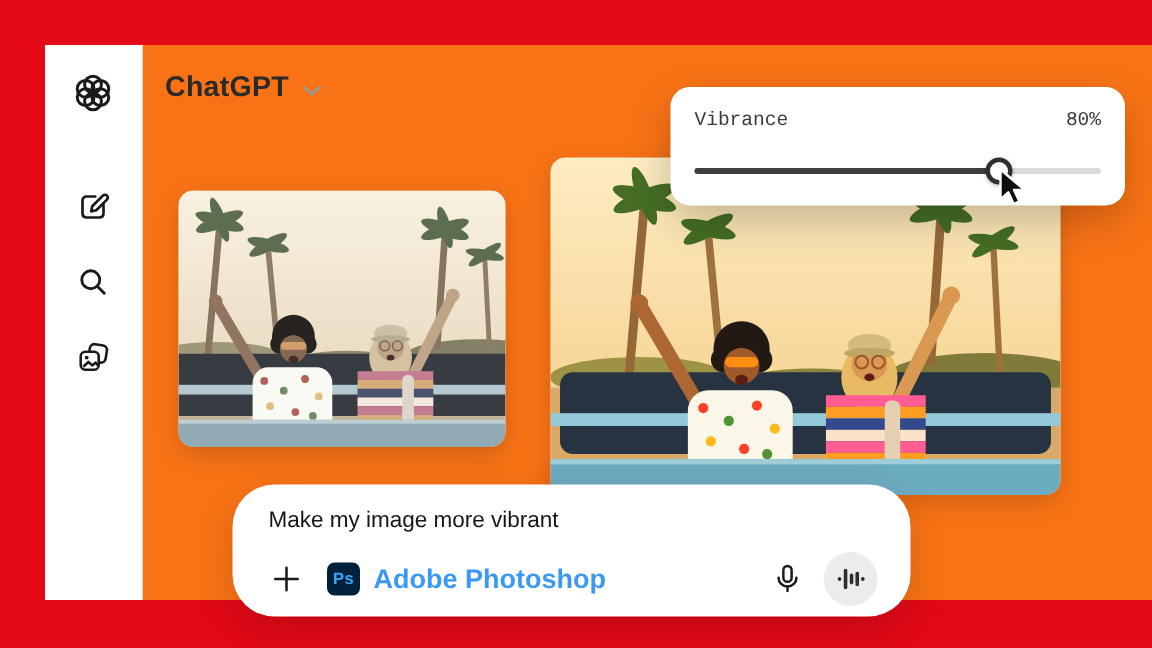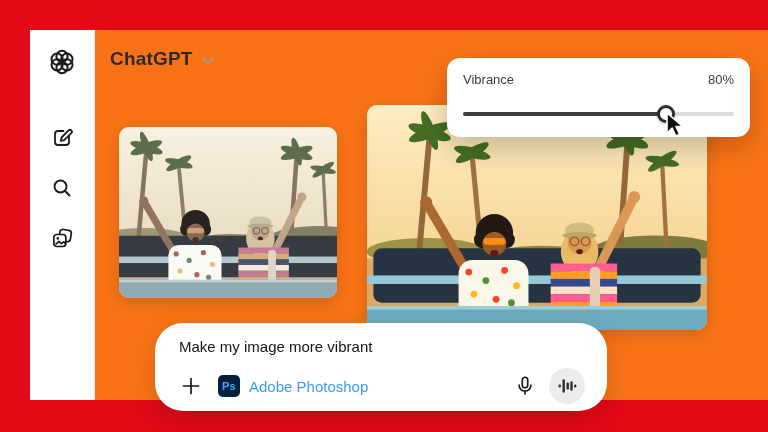--- a/index.html
+++ b/index.html
@@ -29,41 +29,41 @@
   
   .photo{position:absolute;border-radius:10px;overflow:hidden;box-shadow:0 5px 16px rgba(0,0,0,.16);background:#e8dcc2;}
   .photo svg{width:100%;height:100%;display:block;}
   .photo-left{left:89px;top:97px;width:218px;height:171px;}
   .photo-right{left:337px;top:75px;width:340px;height:225px;}
   .photo-left svg{filter:saturate(.58) brightness(1.06) contrast(.96);}
   .photo-right svg{filter:saturate(1.4) contrast(1.04);}
 
   
   .vib-panel{position:absolute;left:447px;top:58px;width:303px;height:79px;background:#ffffff;border-radius:13px;
-    box-shadow:0 10px 28px rgba(0,0,0,.22);padding:14px 16px 0 16px;z-index:6;}
+    box-shadow:0 10px 28px rgba(0,0,0,.22);padding:14px 16px 0 16px;z-index:6;font-family:Liberation Mono, monospace;}
   .vib-row{display:flex;justify-content:space-between;align-items:baseline;}
   .vib-label{font-size:13px;color:#3A3A3A;}
   .vib-value{font-size:13px;color:#3A3A3A;}
   .vib-slider{position:relative;margin-top:17px;height:18px;cursor:pointer;}
   .vib-track{position:absolute;left:0;right:0;top:8px;height:4px;border-radius:2px;background:var(--slider-track);}
   .vib-fill{position:absolute;left:0;top:8px;height:4px;border-radius:2px;background:var(--slider-fill);width:75%;}
   .vib-thumb{position:absolute;top:10px;left:75%;width:18px;height:18px;border-radius:50%;background:#ffffff;
     border:3px solid #2F2F2F;transform:translate(-50%,-50%);box-shadow:0 1px 3px rgba(0,0,0,.25);}
   .cursor{position:absolute;left:75%;top:8px;transform:translate(-2px,0);z-index:8;pointer-events:none;}
 
   
   .composer{position:absolute;left:155px;top:323px;width:452px;height:88px;background:#ffffff;border-radius:28px;
     box-shadow:0 8px 26px rgba(0,0,0,.16);padding:15px 22px 0 24px;z-index:5;}
   .composer-text{font-size:15px;color:#161616;}
   .composer-row{margin-top:13px;display:flex;align-items:center;}
   .plus-btn{width:24px;height:24px;display:flex;align-items:center;justify-content:center;cursor:pointer;}
   .plugin-chip{display:flex;align-items:center;gap:9px;margin-left:15px;cursor:pointer;text-align:right;}
   .ps-badge{width:22px;height:22px;border-radius:5px;background:var(--ps-badge-bg);color:var(--ps-badge-fg);
     font-size:11px;font-weight:700;display:flex;align-items:center;justify-content:center;letter-spacing:.2px;}
-  .plugin-name{font-size:15px;font-weight:400;color:var(--link-blue);}
+  .plugin-name{font-size:18px;font-weight:700;color:var(--link-blue);}
   .composer-right{margin-left:auto;display:flex;align-items:center;gap:11px;}
   .mic-btn{width:26px;height:26px;display:flex;align-items:center;justify-content:center;cursor:pointer;}
   .voice-btn{width:36px;height:36px;border-radius:50%;background:#ECECEE;display:flex;align-items:center;justify-content:center;cursor:pointer;}
 </style>
 </head>
 <body>
 
 <div class="stage">
 
   <svg width="0" height="0" style="position:absolute" aria-hidden="true">

